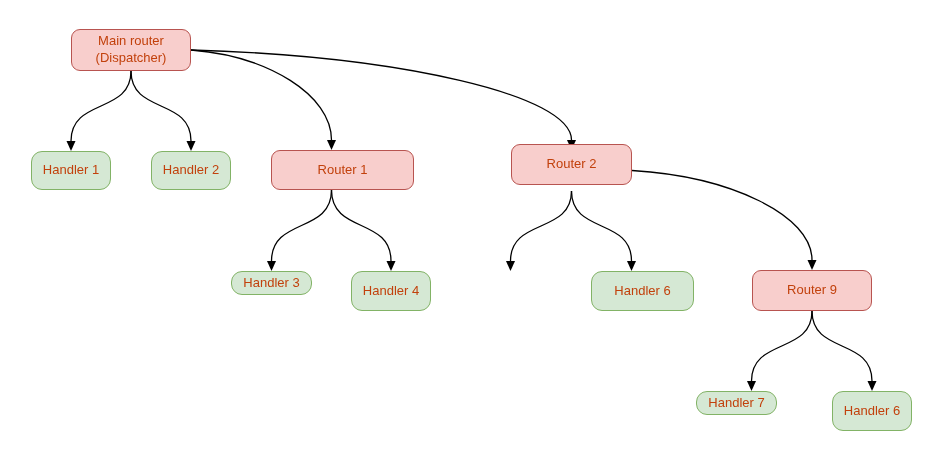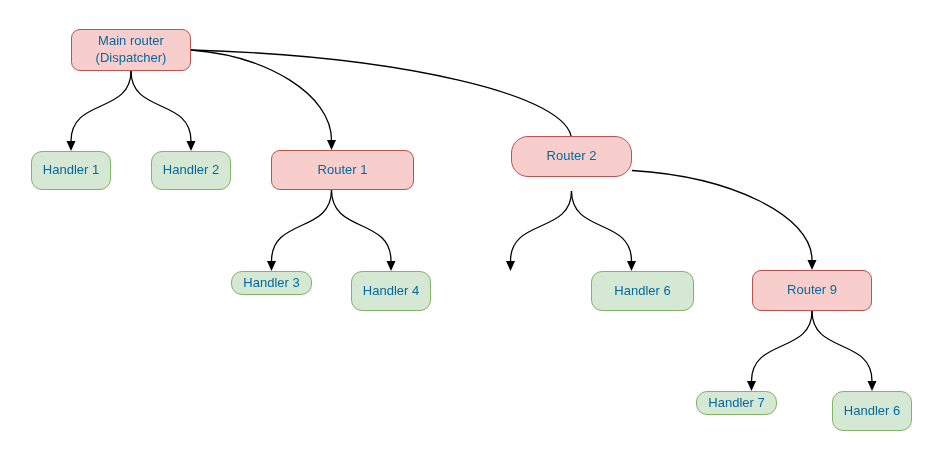--- a/index.html
+++ b/index.html
@@ -38,21 +38,21 @@
   }
   .node {
     position: absolute;
     box-sizing: border-box;
     display: flex;
     align-items: center;
     justify-content: center;
     text-align: center;
     font-size: 13px;
     line-height: 1.3;
-    color: #0369a1;
+    color: #c2410c;
     white-space: pre-line;
   }
   .node.router {
     background: var(--router-fill, #f8cecc);
     border: 1.3px solid var(--router-stroke, #b85450);
     border-radius: 9px;
   }
   .node.handler {
     background: var(--handler-fill, #d5e8d4);
     border: 1px solid var(--handler-stroke, #82b366);
@@ -86,21 +86,21 @@
       <path d="M 751.5 391 L 747 381 L 756 381 Z" class="arrowhead"></path>
       <path d="M 812 311 C 812 354.4, 872 337.6, 872 381" class="edge"></path>
       <path d="M 872 391 L 867.5 381 L 876.5 381 Z" class="arrowhead"></path>
     </svg>
   <div class="node-layer">
       <div class="node router" style="left: 71px; top: 29px; width: 120px; height: 42px;">Main router
 (Dispatcher)</div>
       <div class="node handler" style="left: 31px; top: 151px; width: 80px; height: 39px;">Handler 1</div>
       <div class="node handler" style="left: 151px; top: 151px; width: 80px; height: 39px;">Handler 2</div>
       <div class="node router" style="left: 271px; top: 150px; width: 143px; height: 40px;">Router 1</div>
-      <div class="node router" style="left: 511px; top: 136px; width: 121px; height: 41px; border-radius: 17px;">Router 2</div>
+      <div class="node router" style="left: 511px; top: 144px; width: 121px; height: 41px;">Router 2</div>
       <div class="node handler" style="left: 231px; top: 271px; width: 81px; height: 24px;">Handler 3</div>
       <div class="node handler" style="left: 351px; top: 271px; width: 80px; height: 40px;">Handler 4</div>
       <div class="node handler" style="left: 591px; top: 271px; width: 103px; height: 40px; text-align: center;">Handler 6</div>
       <div class="node router" style="left: 752px; top: 270px; width: 120px; height: 41px;">Router 9</div>
       <div class="node handler" style="left: 696px; top: 391px; width: 81px; height: 24px;">Handler 7</div>
       <div class="node handler" style="left: 832px; top: 391px; width: 80px; height: 40px;">Handler 6</div>
     </div>
 </div>
 
 </body></html>

